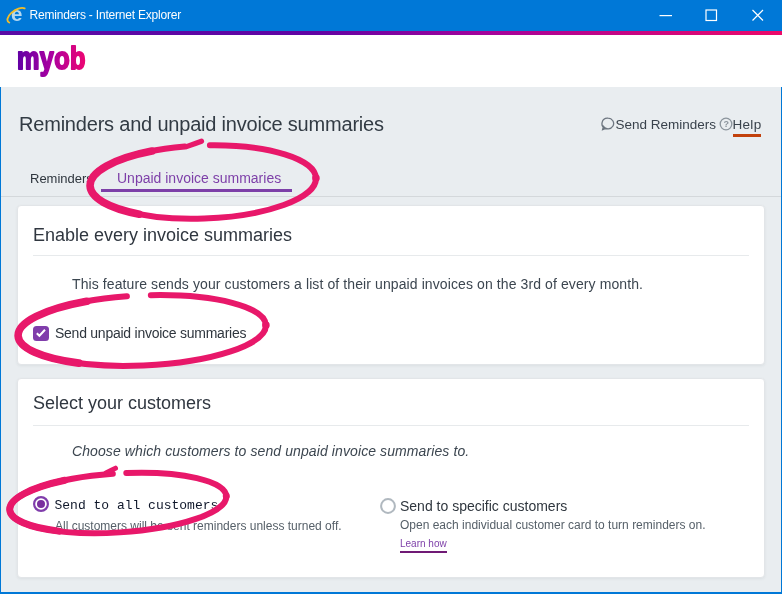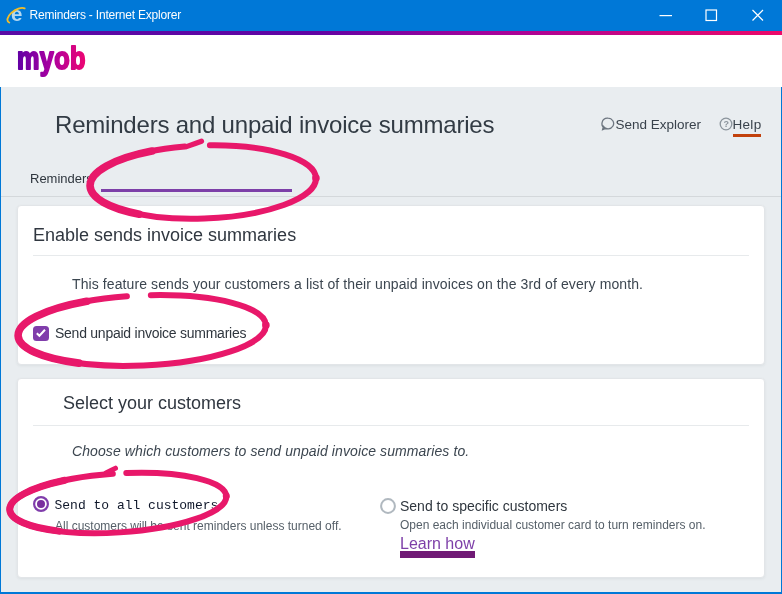--- a/index.html
+++ b/index.html
@@ -19,58 +19,58 @@
 
 #header { left:0; top:35px; width:782px; height:52px; background:#ffffff; }
 
 
 
 #bl { left:0; top:35px; width:1px; height:557px; background:#0078d7; }
 #br { left:781px; top:35px; width:1px; height:557px; background:#0078d7; }
 #bb { left:0; top:592px; width:782px; height:2px; background:#0078d7; }
 
 
-#h1 { left:19px; top:107.8px; font-size:24px; line-height:33px; color:#323b44; letter-spacing:-0.2px;margin-left:36px; }
+#h1 { left:19px; top:107.8px; font-size:20px; line-height:33px; color:#323b44; letter-spacing:-0.2px; }
 
 
 #fb { left:615.5px; top:118px; font-size:13.5px; line-height:14px; color:#39424c; }
 #helpt { left:732.5px; top:118px; font-size:13.5px; line-height:14px; color:#39424c; letter-spacing:0.3px; border-bottom:3px solid #c2410c; padding-bottom:2px; }
 
 
 #tab1 { left:30px; top:171.6px; font-size:13px; line-height:14px; color:#2f363e; }
 #tab2 { left:117px; top:170.5px; font-size:14px; line-height:15px; color:#7d3fa8; }
 #tabunderline { left:101px; top:189px; width:191px; height:3px; background:#7d3fa8; }
 #tabborder { left:1px; top:196px; width:780px; height:1px; background:#d4d8db; }
 
 
 .card { background:#ffffff; border:1px solid #e2e5e8; border-radius:4px; box-shadow:0 1px 3px rgba(40,50,60,0.07); }
 #card1 { left:17px; top:205px; width:748px; height:160px; }
 #card2 { left:17px; top:378px; width:748px; height:200px; }
 .cardh { font-size:18px; line-height:21px; color:#303740; }
 #ch1 { left:33px; top:224.5px; }
-#ch2 { left:33px; top:393px;margin-left:30px; }
+#ch2 { left:33px; top:393px; }
 .sep { height:1px; background:#e7eaec; }
 #sep1 { left:33px; top:255px; width:716px; }
 #sep2 { left:33px; top:425px; width:716px; }
 .body14 { font-size:14px; line-height:16px; color:#3c4650; letter-spacing:0.1px;margin-left:39px; }
 #p1 { left:33px; top:275.5px; }
 #p2 { left:33px; top:443px;font-style:italic; }
 
 
 #cbx { left:33px; top:325.5px; width:15.5px; height:15.5px; background:#803dab; border-radius:3.5px; }
 #cbxlabel { left:55px; top:325.5px; font-size:14px; line-height:15.5px; color:#2f363e; letter-spacing:-0.25px; }
 
 
 #radio1 { left:33px; top:496px; width:16px; height:16px; }
 #r1label { left:54.5px; top:498.5px; font-size:13px; line-height:14px; color:#0f172a;font-family:Liberation Mono, monospace; }
 #r1sub { left:55px; top:520px; font-size:12px; line-height:13px; color:#555f68; }
 #radio2 { left:379.5px; top:498px; width:16px; height:16px; }
 #r2label { left:400px; top:499px; font-size:14px; line-height:14px; color:#2f363e; }
 #r2sub { left:400px; top:518.5px; font-size:12px; line-height:13px; color:#555f68; }
-#learn { left:400px; top:537.5px; font-size:16px; line-height:12px; color:#7d3fa8; border-bottom:7px solid #701a75; padding-bottom:1px; }
+#learn { left:400px; top:537.5px; font-size:10px; line-height:12px; color:#7d3fa8; border-bottom:2px solid #701a75; padding-bottom:1px; }
 
 #annot { left:0; top:0; width:782px; height:594px; pointer-events:none; }
 </style>
 </head>
 <body>
 <div id="win">
   <div class="abs" id="titlebar"></div>
   <svg class="abs" style="left:6px; top:3px;" width="27" height="23" viewBox="0 0 27 23">
     <text x="5" y="18.2" font-family="Liberation Sans" font-size="20.5" font-weight="bold" fill="#b5d8f0">e</text>
     <path d="M 18.6 5.3 A 9.4 4.7 -34 1 0 3.2 19.5" fill="none" stroke="#f2bd29" stroke-width="1.9" stroke-linecap="round"></path>
@@ -98,33 +98,34 @@
       </defs>
     <g transform="translate(2,30.7) scale(0.79,1)">
       <text font-family="Liberation Sans" font-size="32" font-weight="bold" fill="url(#mg)" stroke="url(#mg)" stroke-width="2" stroke-linejoin="round" letter-spacing="0.4">myob</text>
     </g>
   </svg>
 
   <div class="abs" id="h1">Reminders and unpaid invoice summaries</div>
   <svg class="abs" style="left:601px; top:117px;" width="14" height="14" viewBox="0 0 14 14">
     <path d="M7 1.2 a5.6 5.3 0 1 1 -4.6 8.3 L1.6 12.6 L4.5 11.4 A5.6 5.3 0 0 1 7 1.2 Z" fill="none" stroke="#6d7680" stroke-width="1.3"></path>
   </svg>
-  <div class="abs" id="fb">Send Explorer</div>
+  <div class="abs" id="fb">Send Reminders</div>
   <svg class="abs" style="left:719px; top:117px;" width="14" height="14" viewBox="0 0 14 14">
     <circle cx="7" cy="7" r="5.8" fill="none" stroke="#8b949c" stroke-width="1.3"></circle>
     <text x="4.6" y="10.3" font-family="Liberation Sans" font-size="9" font-weight="bold" fill="#8b949c">?</text>
   </svg>
   <div class="abs" id="helpt">Help</div>
 
   <div class="abs" id="tab1">Reminders</div>
+  <div class="abs" id="tab2">Unpaid invoice summaries</div>
   <div class="abs" id="tabunderline"></div>
   <div class="abs" id="tabborder"></div>
 
   <div class="abs card" id="card1"></div>
-  <div class="abs cardh" id="ch1">Enable sends invoice summaries</div>
+  <div class="abs cardh" id="ch1">Enable every invoice summaries</div>
   <div class="abs sep" id="sep1"></div>
   <div class="abs body14" id="p1">This feature sends your customers a list of their unpaid invoices on the 3rd of every month.</div>
   <div class="abs" id="cbx"></div>
   <svg class="abs" style="left:35px; top:327px;" width="12" height="12" viewBox="0 0 12 12">
     <path d="M1.8 6.2 L4.4 8.8 L10 2.8" fill="none" stroke="#ffffff" stroke-width="2"></path>
   </svg>
   <div class="abs" id="cbxlabel">Send unpaid invoice summaries</div>
 
   <div class="abs card" id="card2"></div>
   <div class="abs cardh" id="ch2">Select your customers</div>

